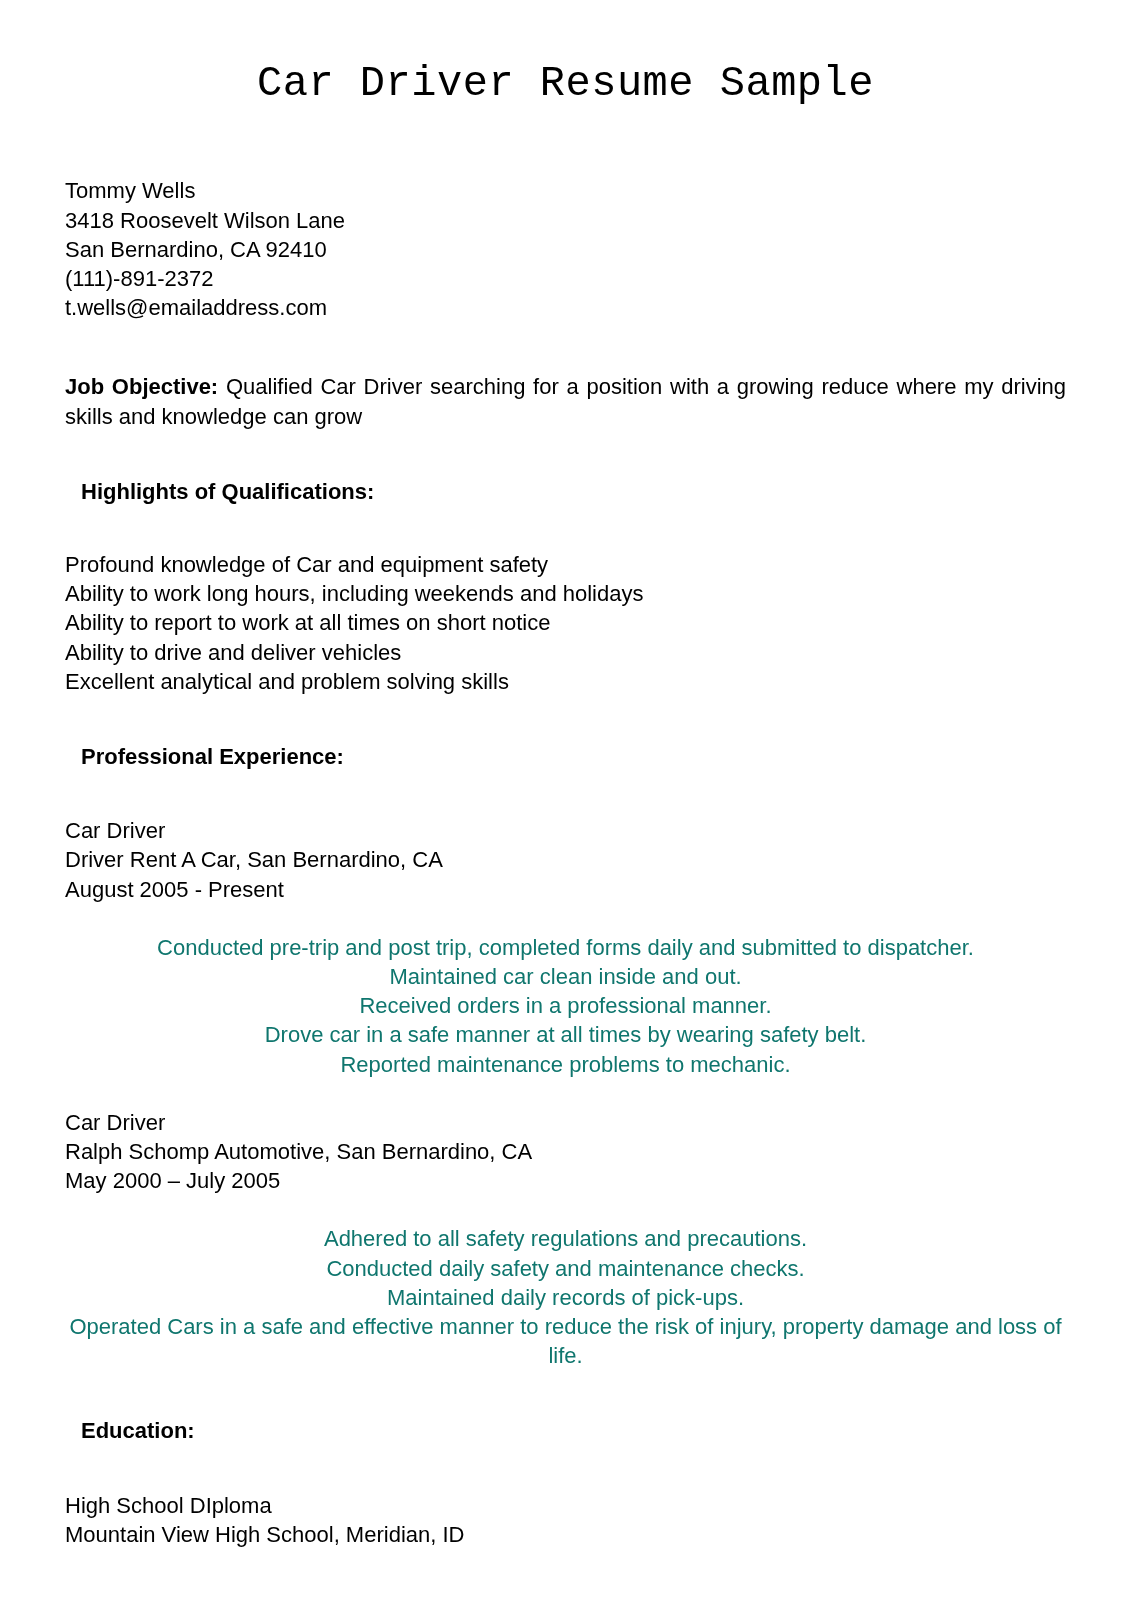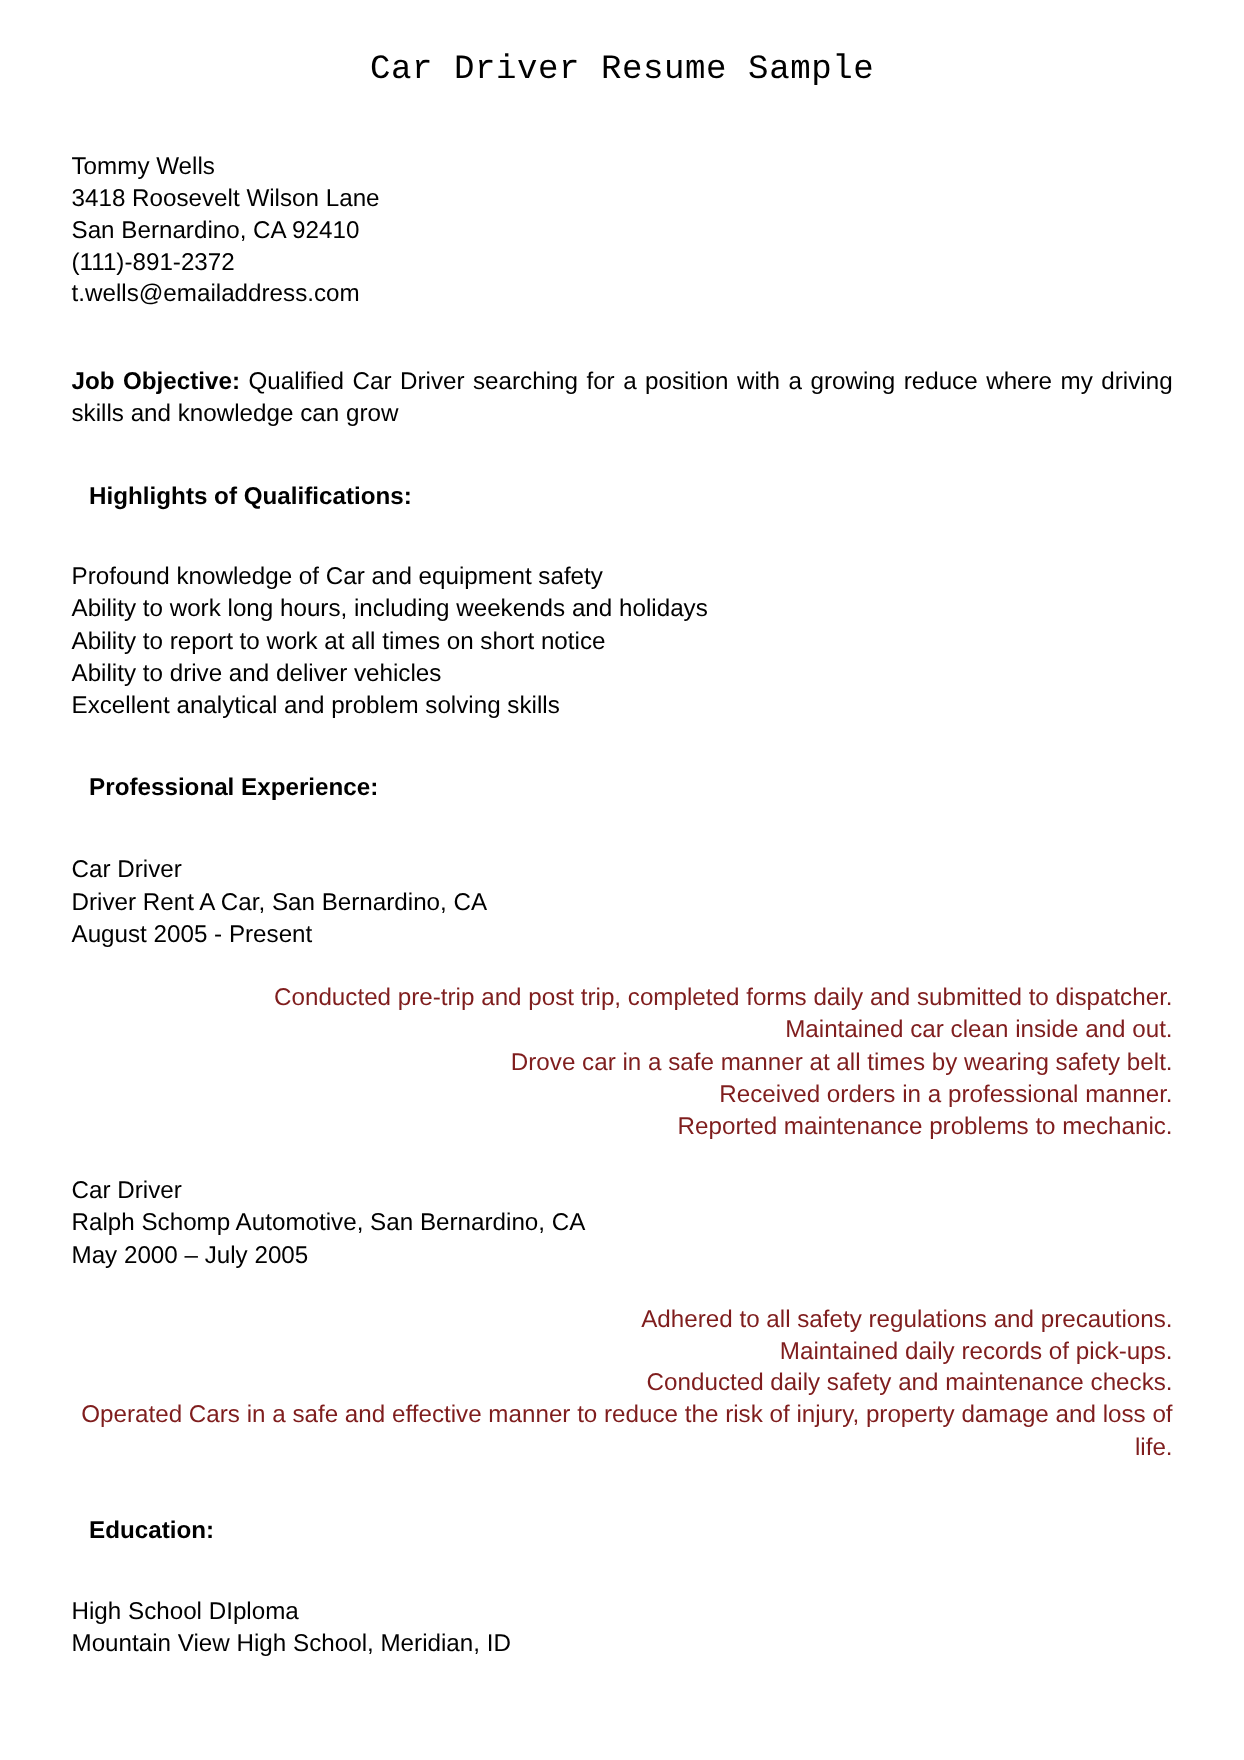--- a/index.html
+++ b/index.html
@@ -20,25 +20,25 @@
     position: relative;
     width: 1131px;
     height: 1600px;
     background: #ffffff;
     box-sizing: border-box;
     padding: 0 65px;
   }
   
   .doc-title {
     font-family: "Liberation Mono", "DejaVu Sans Mono", monospace;
-    font-size: 31px;
+    font-size: 42px;
     font-weight: 400;
     text-align: center;
     letter-spacing: 0.5px;
-    margin: 2px;
+    margin: 16px;
     padding-top: 44px;
     padding-bottom: 0;
     line-height: 1.15;
     color: #000;
     white-space: pre;
   }
   
   .block {
     margin: 0;
     padding: 0;
@@ -67,22 +67,22 @@
     text-justify: inter-word;
     color: #000;
   }
   .para .lead {
     font-weight: bold;
   }
   .para-left {
     font-size: 22px;
     line-height: 29.2px;
     margin: 0;
-    text-align: right;
-    color: #7f1d1d;
+    text-align: center;
+    color: #0f766e;
   }
   
   .sp-contact  { height: 52px; }
   .sp-obj      { height: 50px; }
   .sp-hl-head  { height: 30px; }
   .sp-list     { height: 28px; }
   .sp-pe-head  { height: 30px; }
   .sp-job      { height: 29px; }
   .sp-duties   { height: 29px; }
   .sp-job2     { height: 29px; }
@@ -136,39 +136,39 @@
     <div class="line">Car Driver</div>
     <div class="line">Driver Rent A Car, San Bernardino, CA</div>
     <div class="line">August 2005 - Present</div>
   </div>
 
   <div class="sp-duties"></div>
 
   <div class="block">
     <div class="para-left">Conducted pre-trip and post trip, completed forms daily and submitted to dispatcher.</div>
     <div class="para-left">Maintained car clean inside and out.</div>
+    <div class="para-left">Received orders in a professional manner.</div>
     <div class="para-left">Drove car in a safe manner at all times by wearing safety belt.</div>
-    <div class="para-left">Received orders in a professional manner.</div>
     <div class="para-left">Reported maintenance problems to mechanic.</div>
   </div>
 
   <div class="sp-job2"></div>
 
   <div class="block">
     <div class="line">Car Driver</div>
     <div class="line">Ralph Schomp Automotive, San Bernardino, CA</div>
     <div class="line">May 2000 – July 2005</div>
   </div>
 
   <div class="sp-duties2"></div>
 
   <div class="block">
     <div class="para-left">Adhered to all safety regulations and precautions.</div>
+    <div class="para-left">Conducted daily safety and maintenance checks.</div>
     <div class="para-left">Maintained daily records of pick-ups.</div>
-    <div class="para-left">Conducted daily safety and maintenance checks.</div>
     <div class="para-left">Operated Cars in a safe and effective manner to reduce the risk of injury, property damage and loss of life.</div>
   </div>
 
   <div class="sp-edu-head"></div>
 
   <div class="heading">Education:</div>
 
   <div class="sp-edu"></div>
 
   <div class="block">

